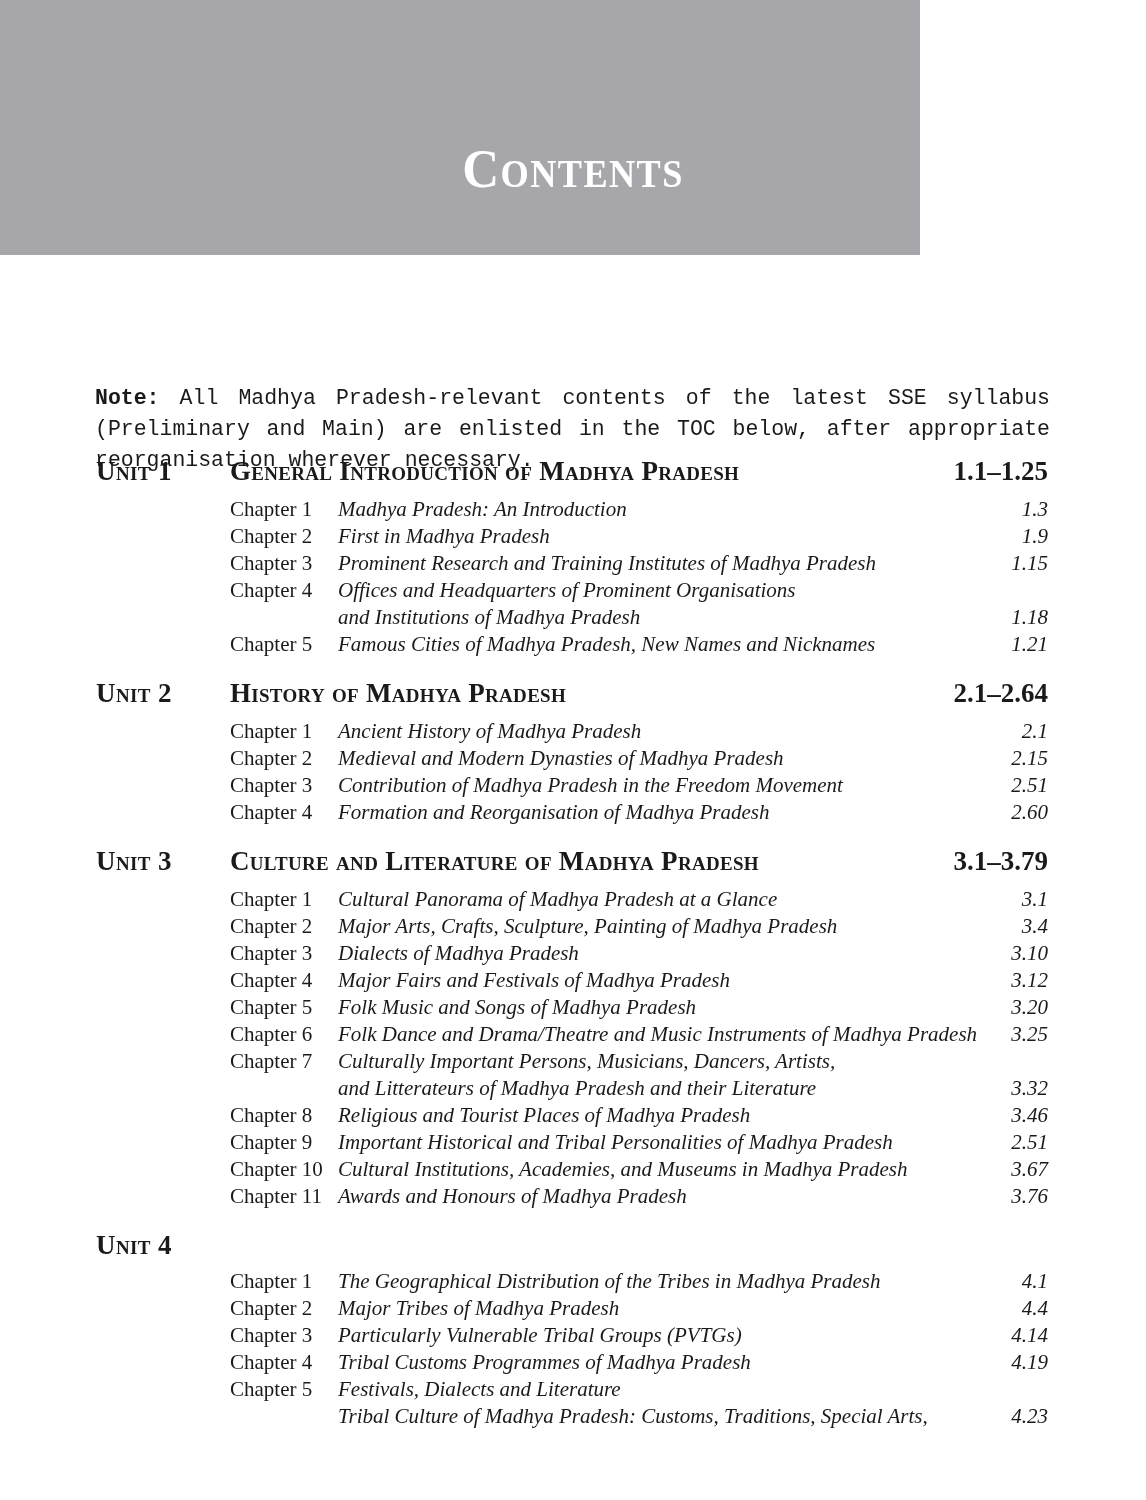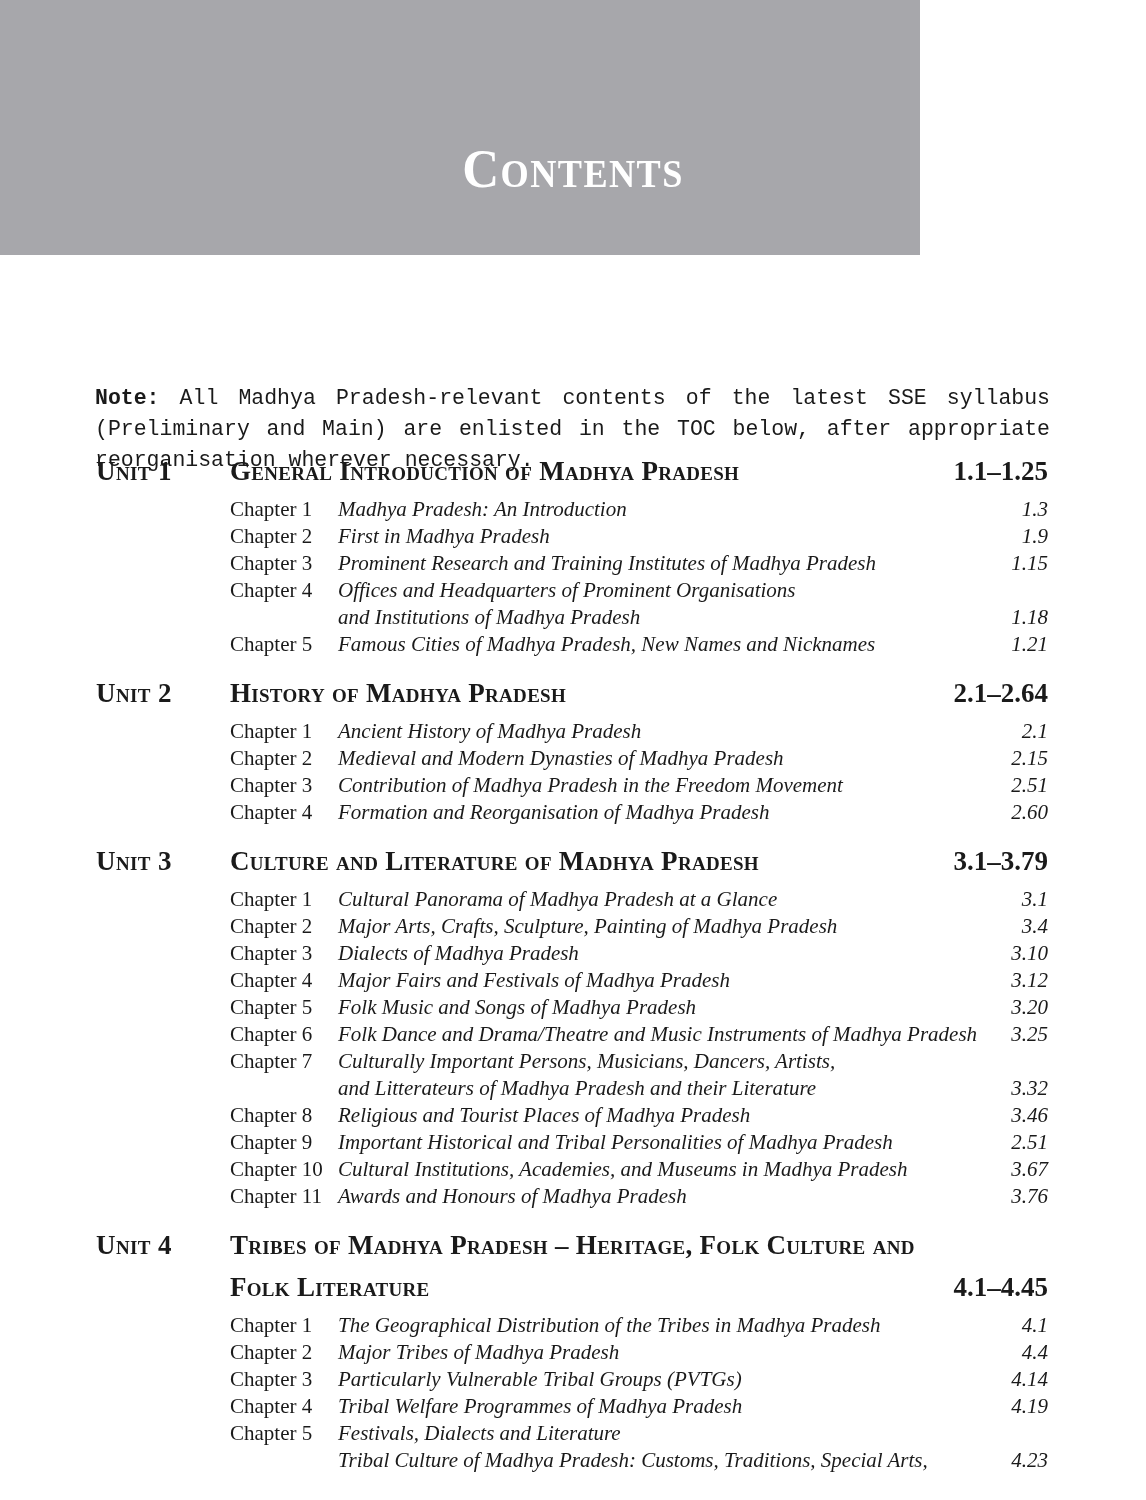--- a/index.html
+++ b/index.html
@@ -352,25 +352,20 @@
             <div class="chapter-title">
               <span class="cont-line">Awards and Honours of Madhya Pradesh</span>
             </div>
             <div class="chapter-pages">3.76</div>
           </div>
         </div>
       </div>
       <div class="unit-block">
         <div class="unit-head two-line">
           <div class="unit-label">Unit 4</div>
-          <div class="unit-title-wrap">
-            <div class="unit-title">Tribes of Madhya Pradesh – Heritage, Folk Culture and</div>
-            <div class="unit-title">Folk Literature</div>
-            <div class="unit-pages">4.1–4.45</div>
-          </div>
         </div>
         <div class="chapters">
           <div class="chapter-row one-line">
             <div class="chapter-label">Chapter 1</div>
             <div class="chapter-title">
               <span class="cont-line">The Geographical Distribution of the Tribes in Madhya Pradesh</span>
             </div>
             <div class="chapter-pages">4.1</div>
           </div>
           <div class="chapter-row one-line">
@@ -383,21 +378,21 @@
           <div class="chapter-row one-line">
             <div class="chapter-label">Chapter 3</div>
             <div class="chapter-title">
               <span class="cont-line">Particularly Vulnerable Tribal Groups (PVTGs)</span>
             </div>
             <div class="chapter-pages">4.14</div>
           </div>
           <div class="chapter-row one-line">
             <div class="chapter-label">Chapter 4</div>
             <div class="chapter-title">
-              <span class="cont-line">Tribal Welfare Programmes of Madhya Pradesh</span>
+              <span class="cont-line">Tribal Customs Programmes of Madhya Pradesh</span>
             </div>
             <div class="chapter-pages">4.19</div>
           </div>
           <div class="chapter-row two-line">
             <div class="chapter-label">Chapter 5</div>
             <div class="chapter-title">
               <span class="cont-line">Festivals, Dialects and Literature</span>
               <span class="cont-line">Tribal Culture of Madhya Pradesh: Customs, Traditions, Special Arts,</span>
             </div>
             <div class="chapter-pages">4.23</div>

